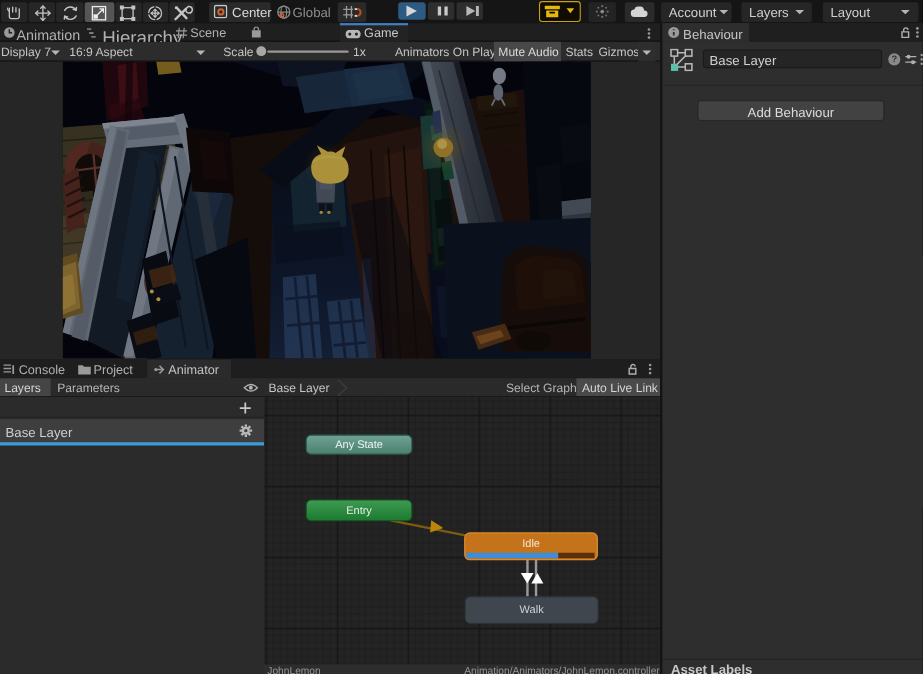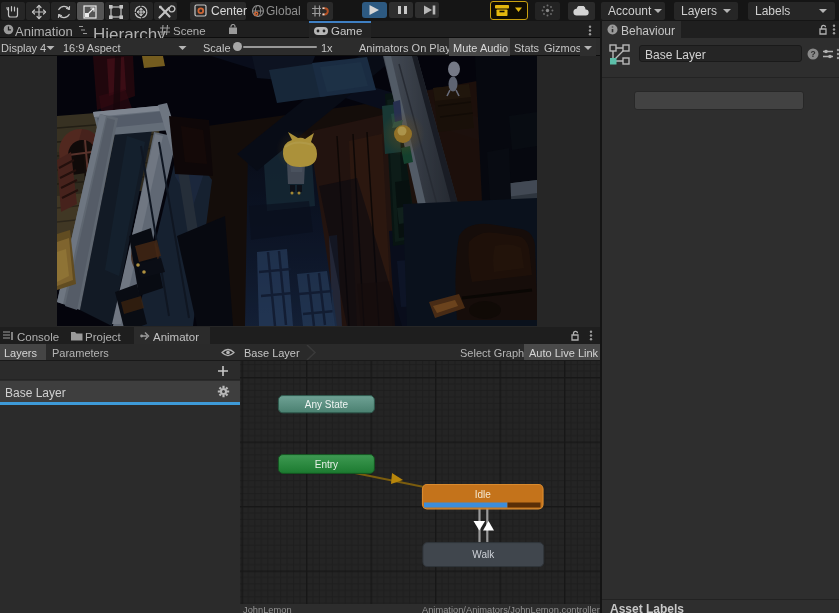--- a/index.html
+++ b/index.html
@@ -133,21 +133,21 @@
   <div class="txt" style="left:608px;top:4px;color:#cfcfcf;font-size:12px;">Account</div>
   <svg class="abs" style="left:653px;top:8px;" width="10" height="6" viewBox="0 0 10 6">
       <path d="M1,1 l4,4 l4,-4 z" fill="#b5b5b5"></path>
     </svg>
   <div class="btn" style="left:674px;top:2px;width:64px;height:18px;background:#262626;"></div>
   <div class="txt" style="left:681px;top:4px;color:#cfcfcf;font-size:12px;">Layers</div>
   <svg class="abs" style="left:722px;top:8px;" width="10" height="6" viewBox="0 0 10 6">
       <path d="M1,1 l4,4 l4,-4 z" fill="#b5b5b5"></path>
     </svg>
   <div class="btn" style="left:748px;top:2px;width:87px;height:18px;background:#262626;"></div>
-  <div class="txt" style="left:755px;top:4px;color:#cfcfcf;font-size:12px;">Labels</div>
+  <div class="txt" style="left:755px;top:4px;color:#cfcfcf;font-size:12px;">Layout</div>
   <svg class="abs" style="left:818px;top:8px;" width="10" height="6" viewBox="0 0 10 6">
       <path d="M1,1 l4,4 l4,-4 z" fill="#b5b5b5"></path>
     </svg>
 
   <div class="abs" id="tabrow" style="left:0;top:21px;width:602px;height:17px;background:#1f1f1f;border-bottom:1px solid #0d0d0d;box-sizing:border-box;"></div>
 
   <svg class="abs" style="left:3px;top:24px;" width="11" height="11" viewBox="0 0 11 11">
       <circle cx="5.5" cy="5.5" r="4.8" fill="#9a9a9a"></circle>
       <path d="M5.5,2.6 V5.8 H8" stroke="#1f1f1f" stroke-width="1.3" fill="none"></path>
     </svg>
@@ -178,21 +178,21 @@
   <div class="txt" style="left:331px;top:25px;color:#c8c8c8;font-size:11.5px;">Game</div>
   <svg class="abs" style="left:588px;top:25px;" width="4" height="11" viewBox="0 0 4 11">
       <g fill="#9a9a9a">
         <circle cx="2" cy="1.8" r="1.2"></circle>
         <circle cx="2" cy="5.5" r="1.2"></circle>
         <circle cx="2" cy="9.2" r="1.2"></circle>
       </g>
     </svg>
 
   <div class="abs" id="gametb" style="left:0;top:38px;width:602px;height:18px;background:#2c2c2c;border-bottom:1px solid #0e0e0e;box-sizing:border-box;"></div>
-  <div class="txt" style="left:1px;top:42px;color:#c5c5c5;">Display 4</div>
+  <div class="txt" style="left:1px;top:42px;color:#c5c5c5;">Display 7</div>
   <svg class="abs" style="left:46px;top:45px;" width="9" height="6" viewBox="0 0 9 6">
       <path d="M0.5,1 l4,4 l4,-4 z" fill="#b5b5b5"></path>
     </svg>
   <div class="txt" style="left:63px;top:42px;color:#c5c5c5;">16:9 Aspect</div>
   <svg class="abs" style="left:178px;top:45px;" width="9" height="6" viewBox="0 0 9 6">
       <path d="M0.5,1 l4,4 l4,-4 z" fill="#b5b5b5"></path>
     </svg>
   <div class="txt" style="left:203px;top:42px;color:#c5c5c5;">Scale</div>
   <div class="abs" style="left:243px;top:46px;width:74px;height:2px;background:#999999;border-radius:1px;"></div>
   <div class="abs" style="left:233px;top:42px;width:9px;height:9px;border-radius:50%;background:#a8a8a8;"></div>
@@ -556,18 +556,19 @@
   <svg class="abs" style="left:836px;top:48px;" width="4" height="12" viewBox="0 0 4 12">
       <g fill="#9a9a9a">
         <circle cx="2" cy="2" r="1.2"></circle>
         <circle cx="2" cy="6" r="1.2"></circle>
         <circle cx="2" cy="10" r="1.2"></circle>
       </g>
     </svg>
   <div class="abs" style="left:602px;top:77px;width:237px;height:1px;background:#232323;"></div>
 
   <div class="abs" style="left:634px;top:91px;width:170px;height:19px;background:#424242;border:1px solid #272727;border-radius:3px;box-sizing:border-box;"></div>
+  <div class="txt" style="left:634px;top:95px;width:170px;text-align:center;color:#dcdcdc;font-size:12px;">Add Behaviour</div>
 
   <div class="abs" style="left:602px;top:599px;width:237px;height:1px;background:#222222;"></div>
   <div class="txt" style="left:610px;top:602px;color:#c8c8c8;font-size:12px;font-weight:bold;">Asset Labels</div>
 
   <div class="abs" style="left:600px;top:21px;width:2px;height:592px;background:#141414;"></div>
 </div>
 
 </body></html>

